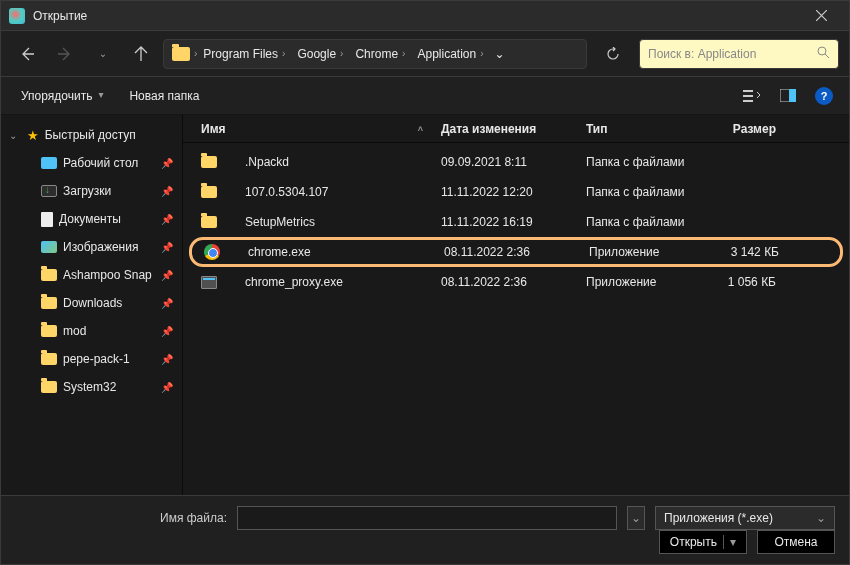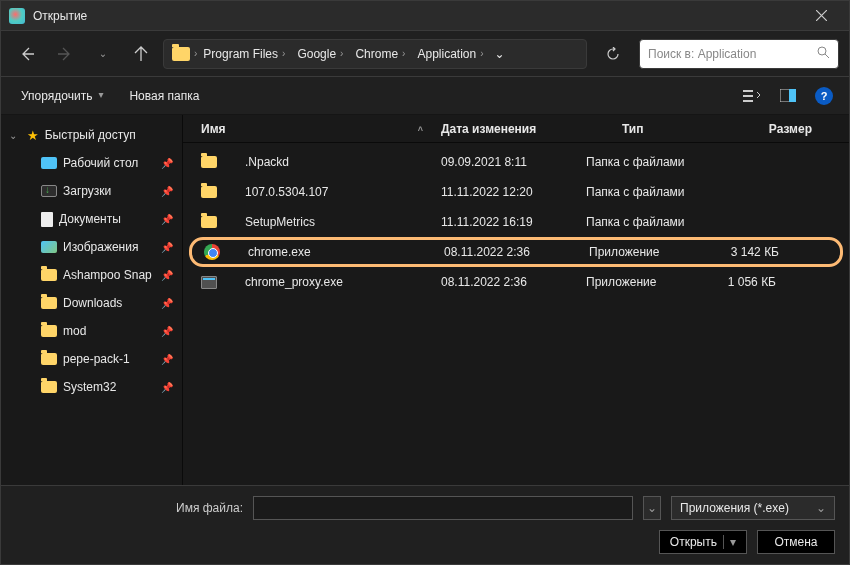--- a/index.html
+++ b/index.html
@@ -12,21 +12,21 @@
 .navbar{height:46px;background:#202020;display:flex;align-items:center;padding:0 10px;gap:6px;border-bottom:1px solid #3a3a3a;}
 .nav-btn{width:32px;height:32px;display:flex;align-items:center;justify-content:center;cursor:pointer;color:#ccc;}
 .nav-btn.disabled{color:#555;}
 .addrbox{flex:1;height:30px;background:#2b2b2b;border:1px solid #3a3a3a;border-radius:4px;display:flex;align-items:center;padding:0 4px;}
 .addr-folder{width:18px;height:14px;background:#ffd568;border-radius:2px;position:relative;margin:0 4px;}
 .addr-folder:before{content:"";position:absolute;top:-3px;left:0;width:7px;height:3px;background:#ffd568;border-radius:1px 1px 0 0;}
 .crumb{display:flex;align-items:center;padding:0 6px;height:28px;cursor:pointer;gap:4px;white-space:nowrap;}
 .chev{color:#999;font-size:10px;}
 .addr-tail{width:20px;display:flex;align-items:center;justify-content:center;color:#ccc;cursor:pointer;}
 .refresh{width:32px;height:32px;display:flex;align-items:center;justify-content:center;cursor:pointer;margin:0 4px;}
-.searchbox{width:200px;height:30px;background:#ffffff;border:1px solid #3a3a3a;border-radius:4px;display:flex;align-items:center;padding:0 8px;color:#888;}
+.searchbox{width:200px;height:30px;background:#fef9c3;border:1px solid #3a3a3a;border-radius:4px;display:flex;align-items:center;padding:0 8px;color:#888;}
 .searchbox .sicon{margin-left:auto;}
 .toolbar{height:38px;background:#202020;display:flex;align-items:center;padding:0 12px;gap:10px;border-bottom:1px solid #151515;}
 .tool-btn{display:flex;align-items:flex-start;gap:6px;padding:4px 8px;cursor:pointer;border-radius:3px;}
 .tool-spacer{flex:1;}
 .tool-icon{width:26px;height:26px;display:flex;align-items:center;justify-content:center;cursor:pointer;border-radius:3px;}
 .help-icon{width:18px;height:18px;border-radius:50%;background:#0a5bc4;color:#fff;display:flex;align-items:center;justify-content:center;font-size:11px;font-weight:bold;}
 .body{flex:1;display:flex;overflow:hidden;}
 .sidebar{width:182px;background:#191919;border-right:1px solid #0a0a0a;padding:6px 0;overflow-y:auto;}
 .tree-item{display:flex;align-items:center;height:28px;padding-left:8px;cursor:pointer;gap:6px;}
 .tree-arrow{width:12px;color:#999;font-size:10px;}
@@ -38,40 +38,40 @@
 .pic-ico{width:16px;height:12px;background:linear-gradient(135deg,#4fc3f7,#81c784);border-radius:2px;}
 .desk-ico{width:16px;height:12px;background:#4fc3f7;border-radius:2px;}
 .dl-ico{width:16px;height:12px;background:#2d2d2d;border:1px solid #888;border-radius:2px;position:relative;}
 .dl-ico:after{content:"↓";position:absolute;top:-2px;left:3px;color:#4caf50;font-size:10px;}
 .doc-ico{width:12px;height:15px;background:#eee;border-radius:1px;position:relative;}
 .main{flex:1;display:flex;flex-direction:column;background:#191919;}
 .cols{height:28px;display:flex;align-items:center;border-bottom:1px solid #0a0a0a;padding-left:10px;}
 .col{display:flex;align-items:center;color:#ccc;cursor:pointer;height:100%;padding-left:8px;font-weight:bold;}
 .col.name{width:240px;}
 .col.date{width:145px;}
-.col.type{width:120px;margin-left:36px;}
+.col.type{width:120px;}
 .col.size{width:90px;justify-content:flex-end;padding-right:12px;}
 .sort-ind{margin-left:auto;margin-right:10px;color:#999;font-size:9px;}
 .rows{flex:1;padding-top:4px;}
 .row{height:30px;display:flex;align-items:center;padding-left:10px;cursor:pointer;}
 .row-highlight{border:3px solid #fdba74;border-radius:14px;margin:0 6px;padding-left:4px;}
 .cell{display:flex;align-items:center;gap:8px;padding-left:8px;}
 .cell.name{width:240px;gap:28px;}
 .cell.date{width:145px;color:#ccc;}
 .cell.type{width:120px;color:#ccc;}
 .cell.size{width:90px;justify-content:flex-end;padding-right:12px;color:#ccc;}
 .chrome-ico{width:16px;height:16px;border-radius:50%;background:conic-gradient(#ea4335 0 120deg,#fbbc05 120deg 240deg,#34a853 240deg 360deg);position:relative;}
 .chrome-ico:after{content:"";position:absolute;top:4px;left:4px;width:8px;height:8px;border-radius:50%;background:#4285f4;border:1px solid #fff;}
 .exe-ico{width:16px;height:13px;background:#505050;border:1px solid #888;border-radius:1px;position:relative;}
 .exe-ico:before{content:"";position:absolute;top:1px;left:1px;width:12px;height:2px;background:#4fc3f7;}
 .footer{background:#202020;padding:10px 14px;border-top:1px solid #3a3a3a;}
-.footer-row{display:flex;align-items:center;gap:10px;margin-bottom:10px;justify-content:flex-end;}
+.footer-row{display:flex;align-items:center;gap:10px;margin-bottom:0;justify-content:flex-end;}
 .footer-label{color:#ccc;}
 .file-input{flex:0 0 380px;height:24px;background:#1a1a1a;border:1px solid #555;padding:0 6px;color:#eee;}
-.combo{width:164px;height:24px;background:#2b2b2b;border:1px solid #555;display:flex;align-items:center;padding:0 8px;cursor:pointer;}
+.combo{width:180px;height:24px;background:#2b2b2b;border:1px solid #555;display:flex;align-items:center;padding:0 8px;cursor:pointer;}
 .combo .dd{margin-left:auto;color:#999;}
 .combo-arrow{width:18px;height:24px;background:#2b2b2b;border:1px solid #555;display:flex;align-items:center;justify-content:center;color:#999;cursor:pointer;}
 .btn{min-width:78px;height:24px;background:#000000;border:1px solid #555;display:flex;align-items:center;justify-content:center;padding:0 10px;cursor:pointer;gap:6px;}
 .tree-item span.lbl{white-space:nowrap;overflow:hidden;text-overflow:ellipsis;max-width:96px;}
 </style>
 </head>
 <body>
 
 <div class="window">
 

